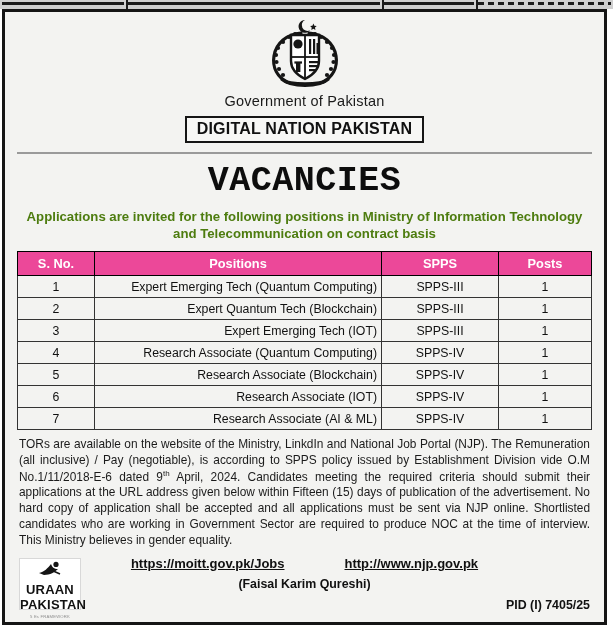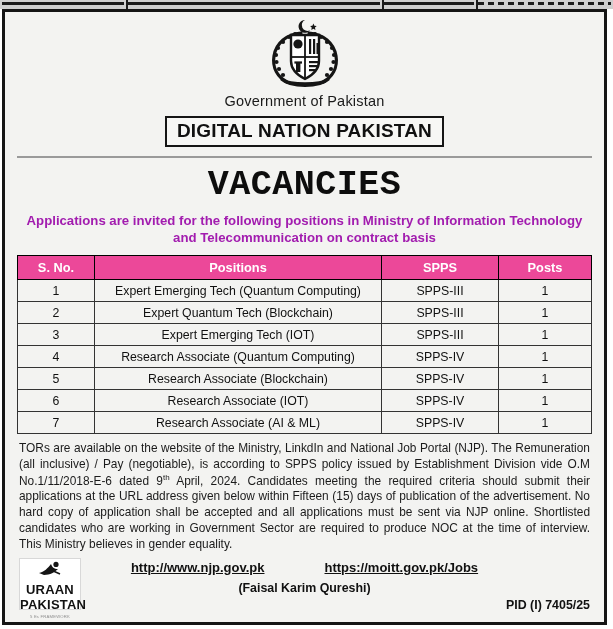--- a/index.html
+++ b/index.html
@@ -87,21 +87,21 @@
     color: #0d0d0d;
   }
   .dnp-wrap {
     text-align: center;
     margin-top: 7px;
   }
   .dnp-box {
     display: inline-block;
     border: 2px solid #151515;
     padding: 2px 10px 3px 10px;
-    font-size: 19px;
+    font-size: 16px;
     font-weight: bold;
     letter-spacing: .2px;
     background: #f7f7f5;
   }
   .rule {
     height: 2px;
     background: #9a9a9a;
     margin: 9px 0 0 0;
   }
 
@@ -122,21 +122,21 @@
     font-weight: bold;
     margin-top: 4px;
     color: #141414;
   }
   .invited {
     text-align: center;
     font-size: 13.2px;
     font-weight: bold;
     line-height: 1.25;
     margin: 10px 6px 0 6px;
-    color: #a21caf;
+    color: #4d7c0f;
   }
 
   
   table.vac {
     width: 100%;
     border-collapse: collapse;
     margin-top: 9px;
     table-layout: fixed;
   }
   table.vac th,
@@ -149,21 +149,21 @@
   table.vac thead th {
     background: #ec4899;
     color: #ffffff;
     font-weight: bold;
     font-size: 12.8px;
     text-align: center;
     height: 19px;
     border-color: #000000;
   }
   .col-sno   { width: 68px;  text-align: center; }
-  .col-pos   { text-align: center; padding-left: 8px; }
+  .col-pos   { text-align: right; padding-left: 8px; }
   .col-spps  { width: 108px; text-align: center; }
   .col-posts { width: 84px;  text-align: center; }
 
   
   .body-text {
     font-size: 11.9px;
     line-height: 1.33;
     text-align: justify;
     margin: 7px 2px 0 2px;
     color: #1b1b1b;
@@ -356,22 +356,22 @@
         <td class="col-pos">Research Associate (AI &amp; ML)</td>
         <td class="col-spps">SPPS-IV</td>
         <td class="col-posts">1</td>
       </tr>
     </tbody>
   </table>
 
   <p class="body-text"><span>TORs are available on the website of the Ministry, LinkdIn and National Job Portal (NJP). The Remuneration (all inclusive) / Pay (negotiable), is according to SPPS policy issued by Establishment Division vide O.M No.1/11/2018-E-6 dated 9</span><sup>th</sup><span> April, 2024. Candidates meeting the required criteria should submit their applications at the URL address given below within Fifteen (15) days of publication of the advertisement. No hard copy of application shall be accepted and all applications must be sent via NJP online. Shortlisted candidates who are working in Government Sector are required to produce NOC at the time of interview. This Ministry believes in gender equality.</span></p>
 
   <div class="links">
+    <a href="#">https://moitt.gov.pk/Jobs</a>
     <a href="#">http://www.njp.gov.pk</a>
-    <a href="#">https://moitt.gov.pk/Jobs</a>
   </div>
 
   <div class="footer">
     <div class="name">(Faisal Karim Qureshi)</div>
 
   </div>
 
   <div class="uraan">
     <svg width="26" height="17" viewBox="0 0 26 17">
       <path d="M2 12 C7 11 11 7 14 3 C15 6 17 8 21 8 C18 11 13 14 7 14 Z" fill="#151515"></path>

